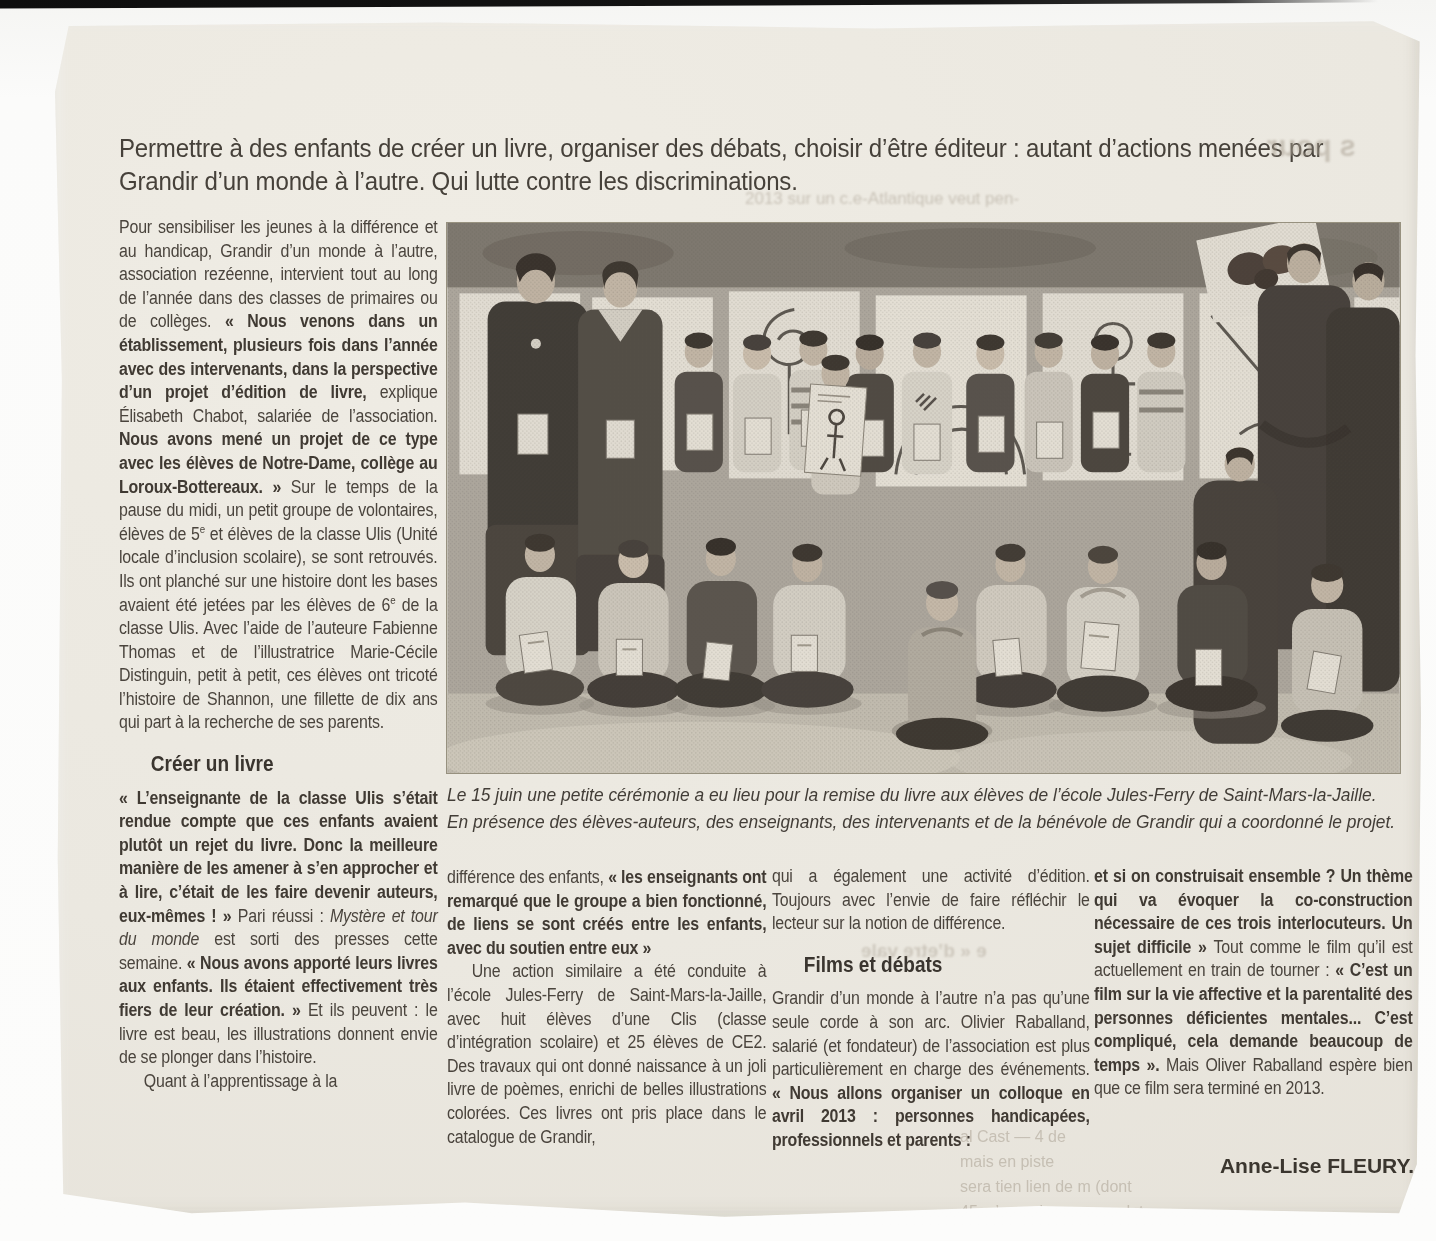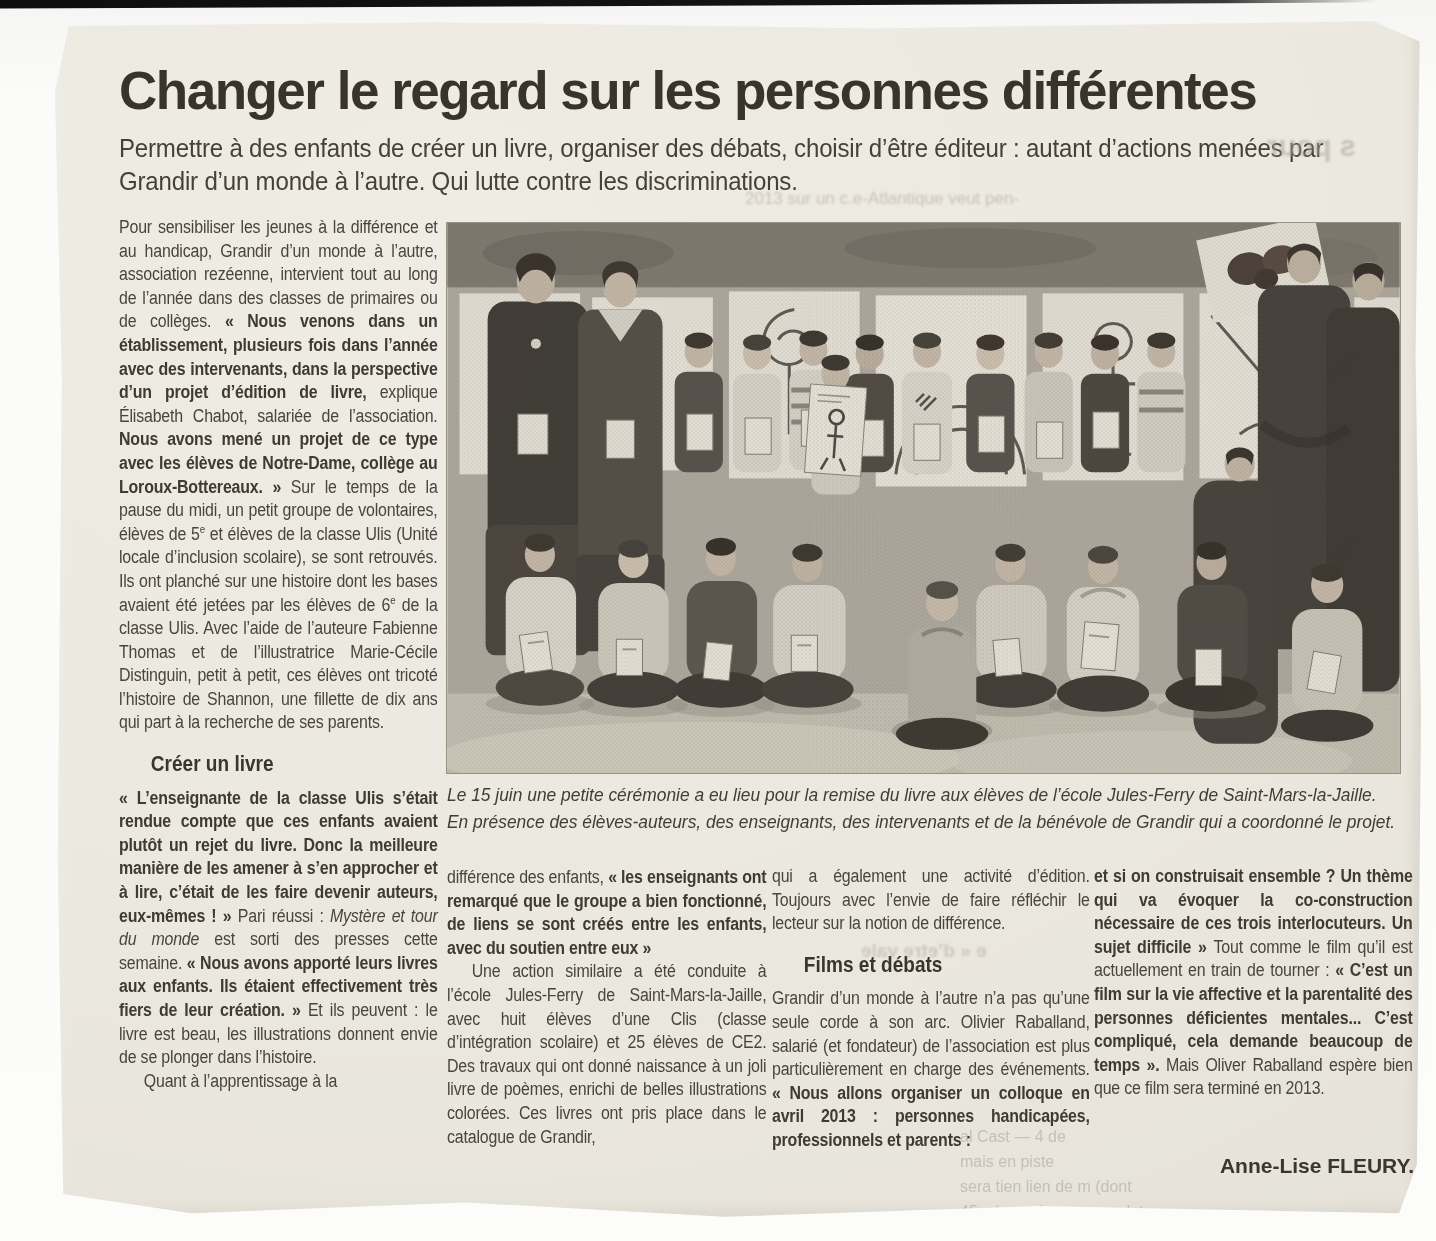--- a/index.html
+++ b/index.html
@@ -42,21 +42,20 @@
   .g-botright{left:1046px;top:1086px;width:330px;font-size:16.5px;line-height:26px;opacity:.5;filter:blur(.7px);white-space:pre-line;z-index:1;}
 </style>
 </head>
 <body>
 
 <div class="stage">
   <div class="top-scan-bar"></div>
 
   <article class="clipping">
 
-    <h1 class="title">Changer le regard sur les personnes différentes</h1>
     <p class="subtitle">Permettre à des enfants de créer un livre, organiser des débats, choisir d’être éditeur : autant d’actions menées par Grandir d’un monde à l’autre. Qui lutte contre les discriminations.</p>
 
     <div class="ghost g-top">s pour</div>
     <div class="ghost g-sub">2013 sur un c.e-Atlantique veut pen-</div>
     <div class="ghost g-films">e « d’etre vale</div>
     <div class="ghost g-botmid">al Cast — 4 de
 mais en piste
 sera tien lien de m (dont
 45 m’ pour le passage det fourneau</div>
 

